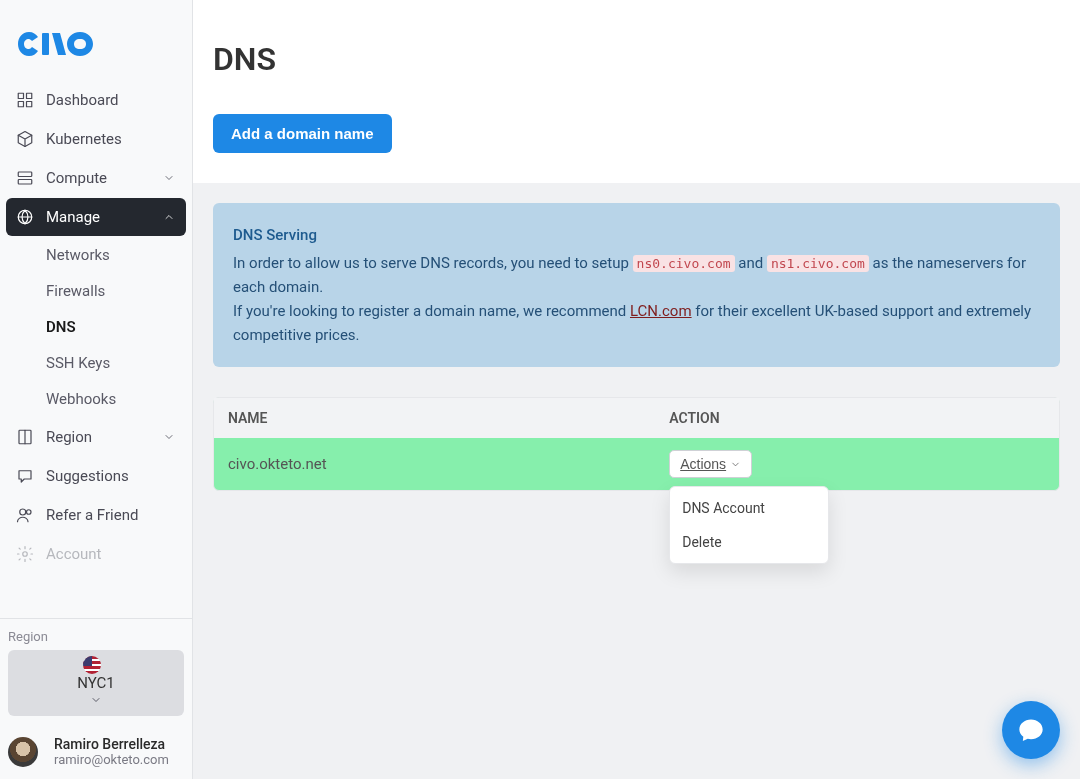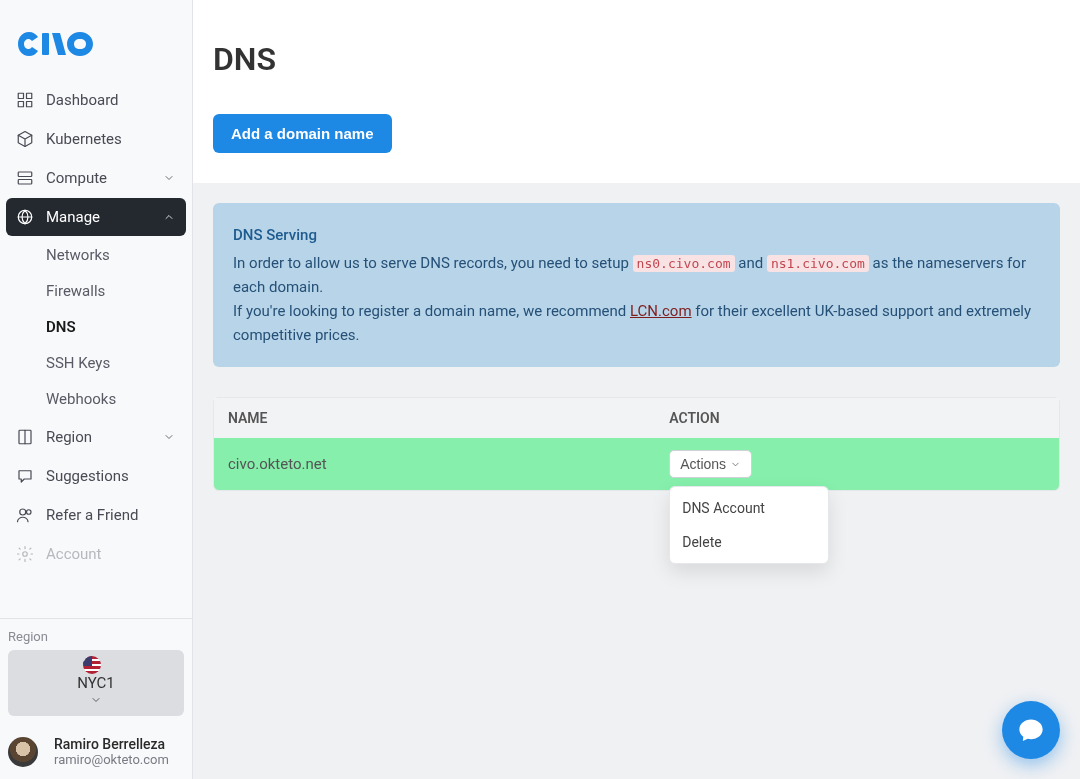--- a/index.html
+++ b/index.html
@@ -247,20 +247,21 @@
     background: #fff;
     border: 1px solid #cfd1d6;
     border-radius: 5px;
     padding: 5px 10px;
     font-size: 14px;
     color: #555;
     cursor: pointer;
     display: inline-flex;
     align-items: center;
     gap: 4px;
+    text-decoration: underline;
   }
   .dropdown {
     position: absolute;
     top: 36px;
     left: 0;
     width: 160px;
     background: #fff;
     border: 1px solid #e6e7ea;
     border-radius: 6px;
     box-shadow: 0 8px 20px rgba(0,0,0,0.10);

